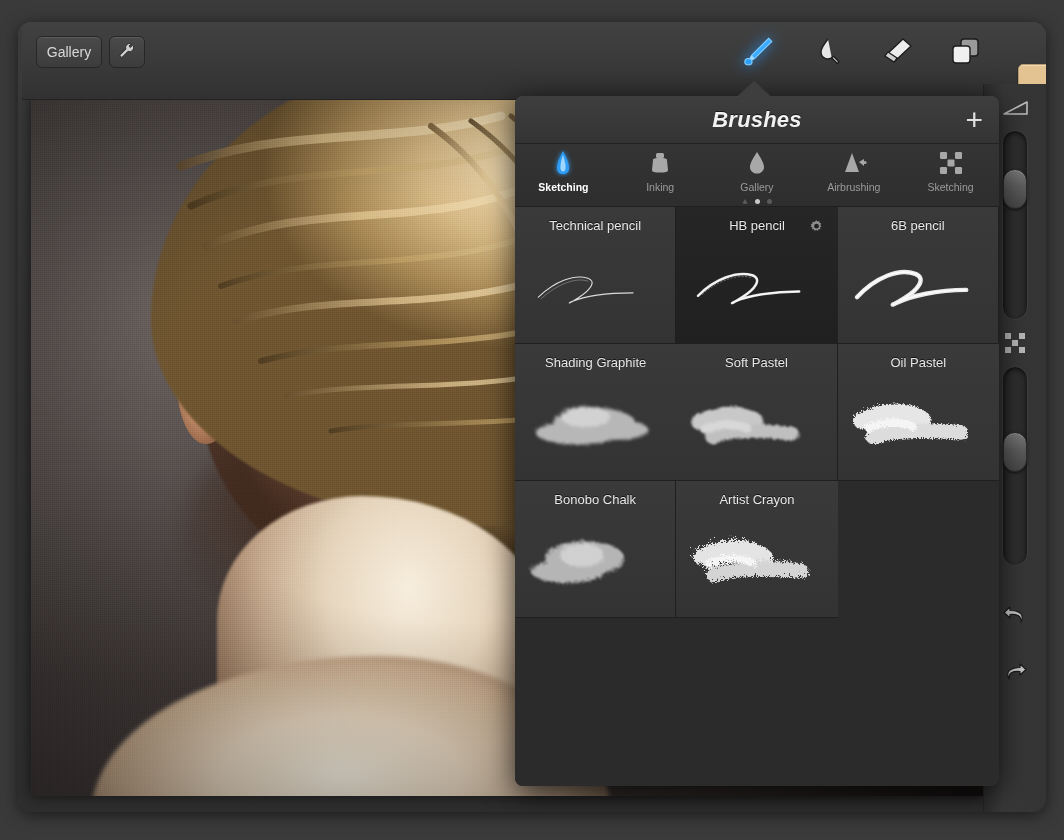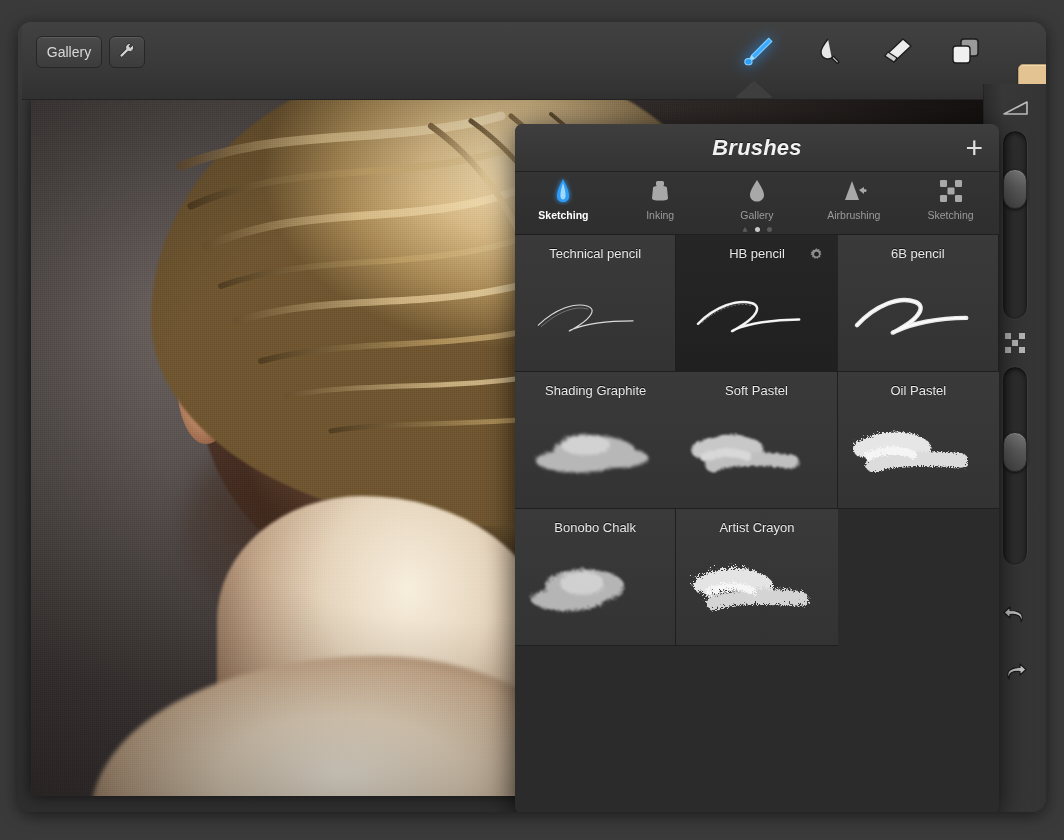--- a/index.html
+++ b/index.html
@@ -178,21 +178,20 @@
 
   
   #brushes-panel {
     position: absolute; left: 497px; top: 74px;
     width: 484px; height: 690px;
     background: #2b2b2b;
     border-radius: 8px;
     box-shadow: 0 6px 30px rgba(0,0,0,.75), inset 0 1px 0 rgba(255,255,255,.06);
     overflow: hidden;
     z-index: 20;
-    margin-top: 28px;
   }
   #panel-arrow {
     position: absolute; left: 718px; top: 60px;
     width: 0; height: 0;
     border-left: 18px solid transparent;
     border-right: 18px solid transparent;
     border-bottom: 16px solid #3e3e3e;
     z-index: 21;
     filter: drop-shadow(0 -1px 0 rgba(255,255,255,.08));
   }

